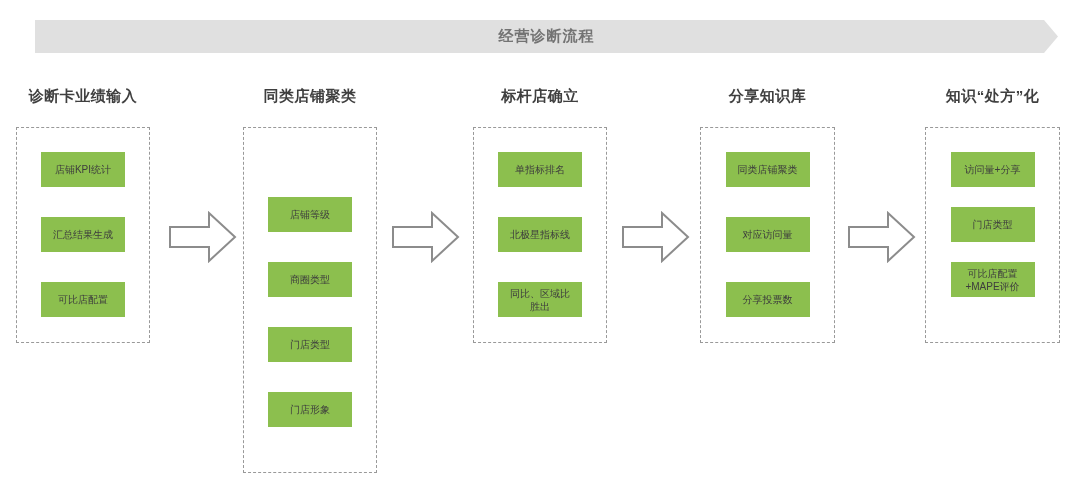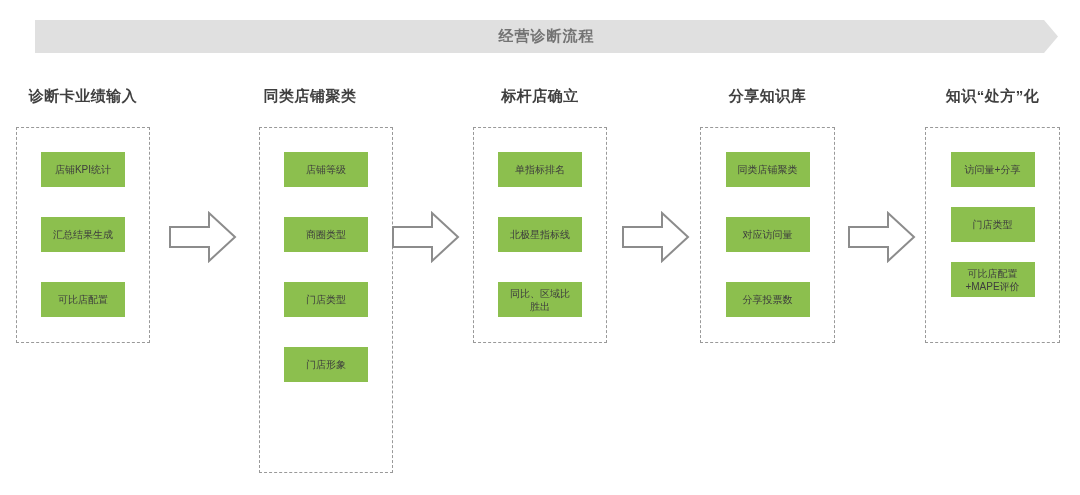--- a/index.html
+++ b/index.html
@@ -93,21 +93,21 @@
     <span class="banner-title">经营诊断流程</span>
   </div>
   <div id="columns-root">
       <div class="col-header" style="left: 16px; width: 134px;">诊断卡业绩输入</div>
       <div class="col-group" style="left: 16px; width: 134px; height: 216px;">
         <div class="node">店铺KPI统计</div>
         <div class="node">汇总结果生成</div>
         <div class="node">可比店配置</div>
       </div>
       <div class="col-header" style="left: 243px; width: 134px;">同类店铺聚类</div>
-      <div class="col-group" style="left: 259px; width: 134px; height: 346px;">
+      <div class="col-group" style="left: 243px; width: 134px; height: 346px; justify-content: center;">
         <div class="node">店铺等级</div>
         <div class="node">商圈类型</div>
         <div class="node">门店类型</div>
         <div class="node">门店形象</div>
       </div>
       <div class="col-header" style="left: 473px; width: 134px;">标杆店确立</div>
       <div class="col-group" style="left: 473px; width: 134px; height: 216px;">
         <div class="node">单指标排名</div>
         <div class="node">北极星指标线</div>
         <div class="node">同比、区域比

